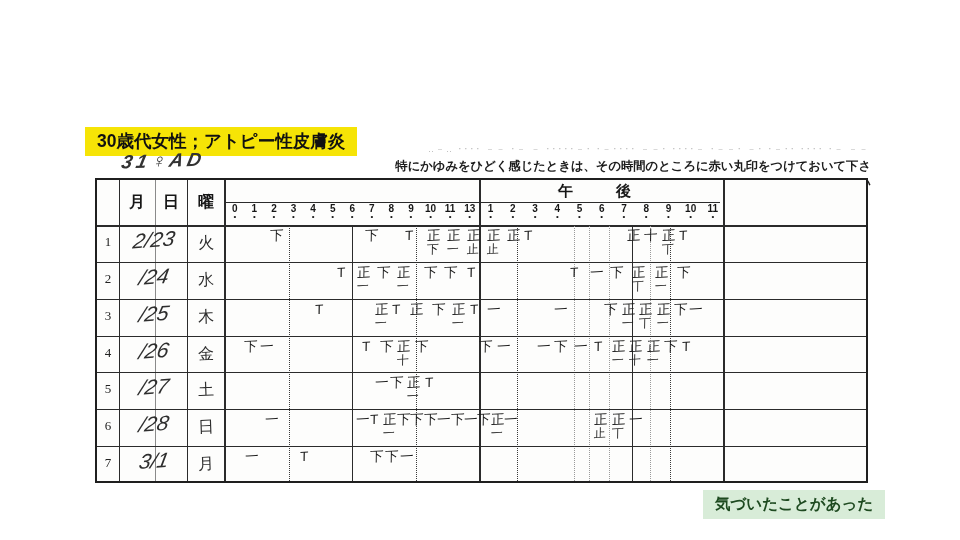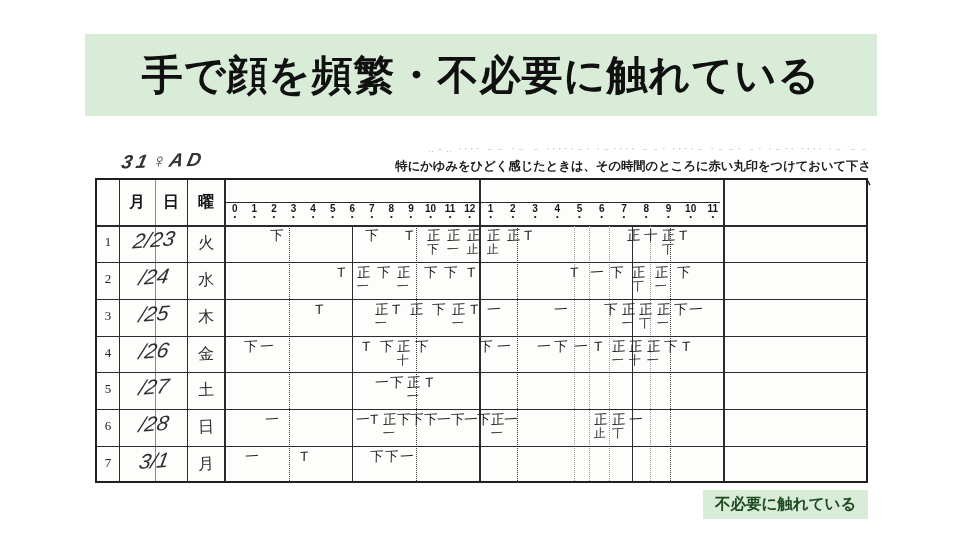--- a/index.html
+++ b/index.html
@@ -51,24 +51,22 @@
   .mark .sub{position:absolute;left:0;top:13px;font-size:12px;color:#1d1d1d;}
 
   .consent{position:absolute;left:703px;top:490px;background:#d8ecd8;color:#1e4a20;
     font-size:15.5px;font-weight:700;padding:4px 12px;}
 </style>
 </head>
 <body>
 
 <div class="slide">
 
-  <div class="title-bar">
-    <span class="t">手で顔を頻繁・不必要に触れている</span>
-  </div>
-
+
+  <div class="patient-label">30歳代女性；アトピー性皮膚炎</div>
 
   <div class="hand-note">31♀AD</div>
 
   <div class="faded-line">‥－‥ ････ －－ ･－ － ･････－･ ･－････ －－･ ････－ ･－－･ －･ ･－･･ ････ ･－ －－ ･ ･－</div>
 
   <div class="instruction">特にかゆみをひどく感じたときは、その時間のところに赤い丸印をつけておいて下さい</div>
 
   <div class="sheet">
 
     <div class="vline" style="left:22px"></div>
@@ -76,20 +74,21 @@
     <div class="vline" style="left:90px"></div>
     <div class="vline thick" style="left:127px"></div>
     <div class="vline thick" style="left:626px"></div>
 
     <div class="hline" style="top:22px;left:128px;right:146px"></div>
     <div class="hline" style="top:45px;height:2px"></div>
 
     <div class="hd-label colhead" style="left:22px;width:36px">月</div>
     <div class="hd-label colhead" style="left:58px;width:32px">日</div>
     <div class="hd-label colhead" style="left:90px;width:38px">曜</div>
+    <div class="hd-label ampm" style="left:383px;width:243px">午　後</div>
 
     <div id="hour-row">
         <div class="hour-cell" style="left: 128px; width: 19.5762px;">
           <span class="n">0</span>
           <span class="d">•</span>
         </div>
         <div class="hour-cell" style="left: 147.576px; width: 19.5762px;">
           <span class="n">1</span>
           <span class="d">•</span>
         </div>
@@ -127,21 +126,21 @@
         </div>
         <div class="hour-cell" style="left: 323.762px; width: 19.5762px;">
           <span class="n">10</span>
           <span class="d">•</span>
         </div>
         <div class="hour-cell" style="left: 343.338px; width: 19.5762px;">
           <span class="n">11</span>
           <span class="d">•</span>
         </div>
         <div class="hour-cell" style="left: 362.914px; width: 19.5762px;">
-          <span class="n">12</span>
+          <span class="n">13</span>
           <span class="d">•</span>
         </div>
         <div class="hour-cell" style="left: 382.49px; width: 22.2282px;">
           <span class="n">1</span>
           <span class="d">•</span>
         </div>
         <div class="hour-cell" style="left: 404.718px; width: 22.2282px;">
           <span class="n">2</span>
           <span class="d">•</span>
         </div>
@@ -324,14 +323,14 @@
             <span class="mark" style="left: 4%; top: 3px;">一</span>
             <span class="mark" style="left: 15%; top: 3px;">T</span>
             <span class="mark" style="left: 29%; top: 3px;">下</span>
             <span class="mark" style="left: 32%; top: 3px;">下</span>
             <span class="mark" style="left: 35%; top: 3px;">一</span>
           </div>
         </div>
       </div>
   </div>
 
-  <div class="consent">不必要に触れている</div>
+  <div class="consent">気づいたことがあった</div>
 </div>
 
 </body></html>

